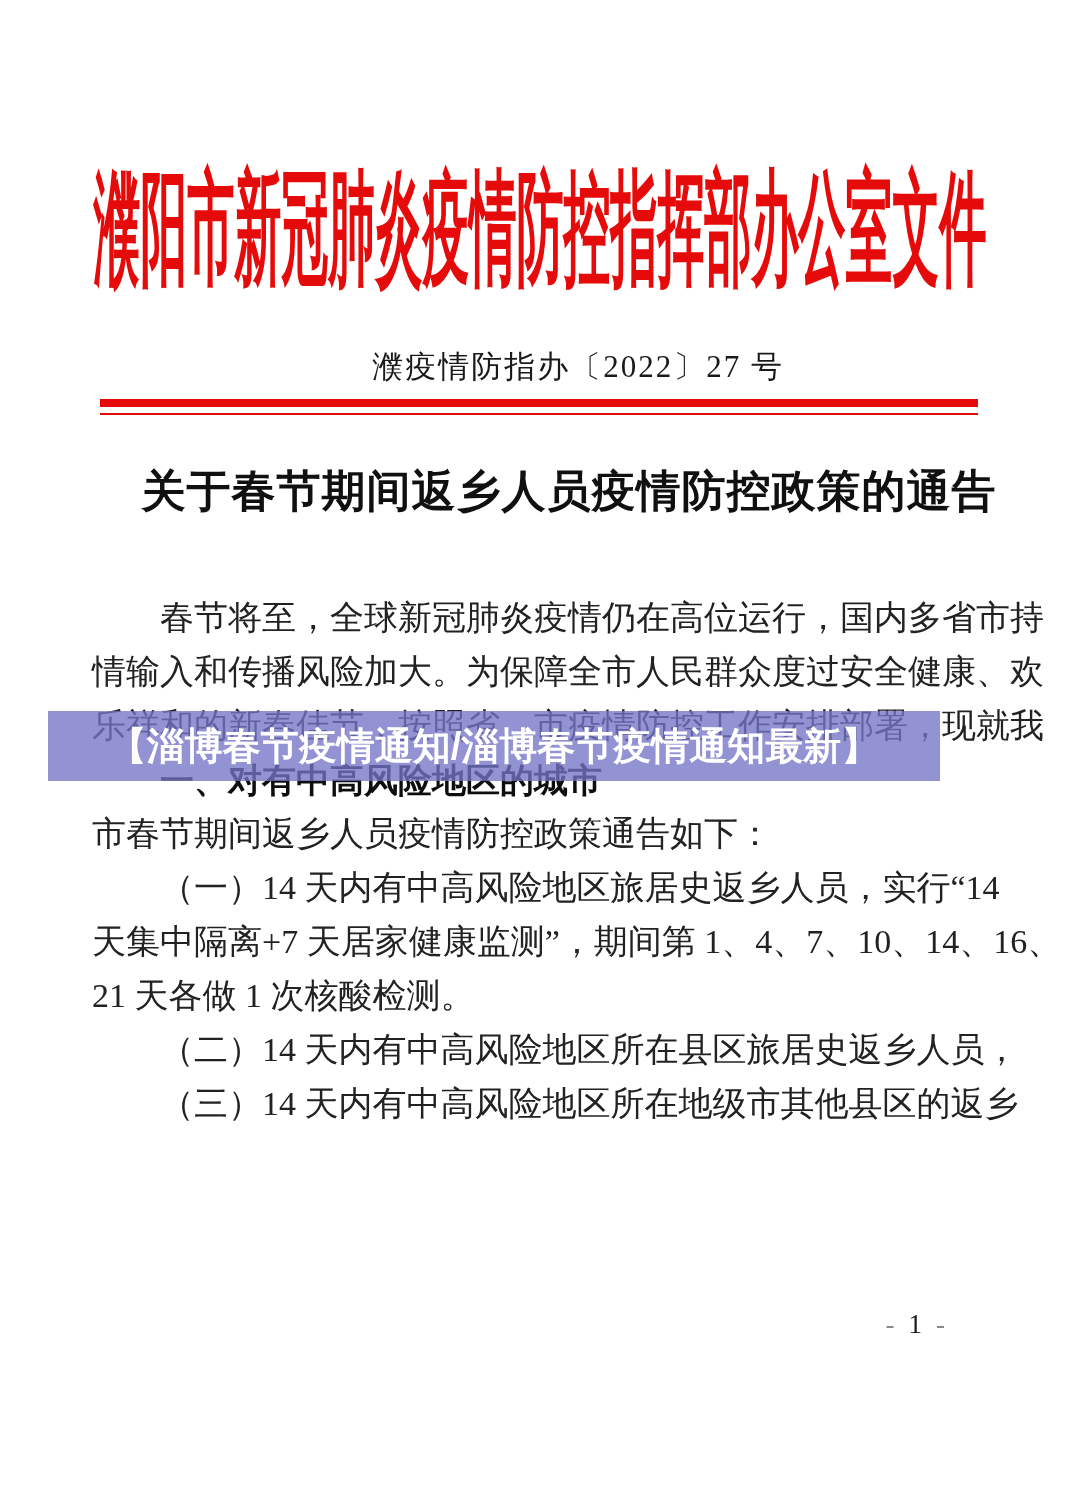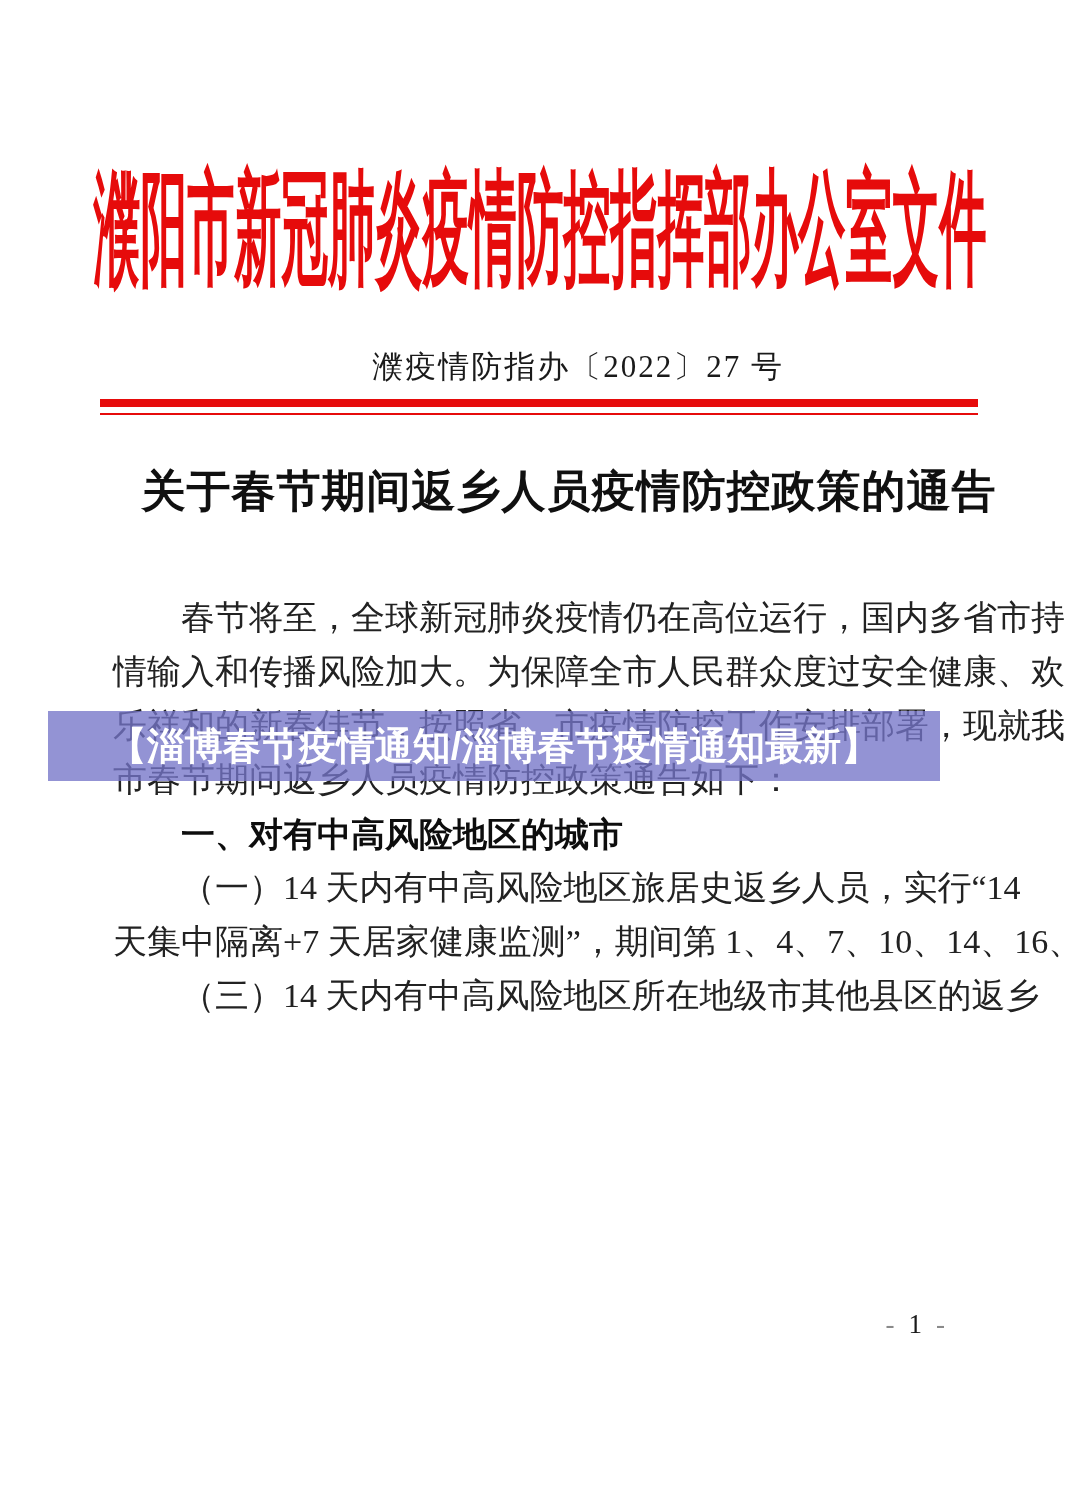--- a/index.html
+++ b/index.html
@@ -33,21 +33,21 @@
   .rule-thick{position:absolute;top:399px;left:100px;width:878px;height:8px;background:#e60b0b;}
   .rule-thin{position:absolute;top:413px;left:100px;width:878px;height:2px;background:#e60b0b;}
 
   .notice-title{
     position:absolute;top:462px;left:0;width:100%;margin:0;
     text-align:center;
     font-size:44px;font-weight:700;color:#101010;letter-spacing:1px;padding-left:29px;
   }
 
   .body-text{
-    position:absolute;top:591px;left:113px;width:878px;
+    position:absolute;top:591px;left:92px;width:878px;
     font-size:34px;color:#222222;
   }
   .body-text .line{height:54px;line-height:54px;white-space:nowrap;}
   .body-text .line.heading{
     font-family:"Liberation Sans","DejaVu Sans",sans-serif;
     font-weight:700;color:#0d0d0d;
   }
 
   
   .band{
@@ -82,24 +82,26 @@
 
   <div class="rule-thick"></div>
   <div class="rule-thin"></div>
 
   <h1 class="notice-title">关于春节期间返乡人员疫情防控政策的通告</h1>
 
   <div class="body-text">
     <div class="line">　　春节将至，全球新冠肺炎疫情仍在高位运行，国内多省市持</div>
     <div class="line">情输入和传播风险加大。为保障全市人民群众度过安全健康、欢</div>
     <div class="line">乐祥和的新春佳节，按照省、市疫情防控工作安排部署，现就我</div>
+    <div class="line heading">　　一、对有中高风险地区的城市</div>
     <div class="line">市春节期间返乡人员疫情防控政策通告如下：</div>
-    <div class="line heading">　　一、对有中高风险地区的城市</div>
     <div class="line">　　（一）14 天内有中高风险地区旅居史返乡人员，实行“14</div>
     <div class="line">天集中隔离+7 天居家健康监测”，期间第 1、4、7、10、14、16、</div>
+    <div class="line">21 天各做 1 次核酸检测。</div>
+    <div class="line">　　（二）14 天内有中高风险地区所在县区旅居史返乡人员，</div>
     <div class="line">　　（三）14 天内有中高风险地区所在地级市其他县区的返乡</div>
   </div>
 
   <div class="band">
     <span class="band-text">【淄博春节疫情通知/淄博春节疫情通知最新】</span>
   </div>
 
   <div class="page-number">
     <span class="dash">-</span><span class="num">1</span><span class="dash">-</span>
   </div>

